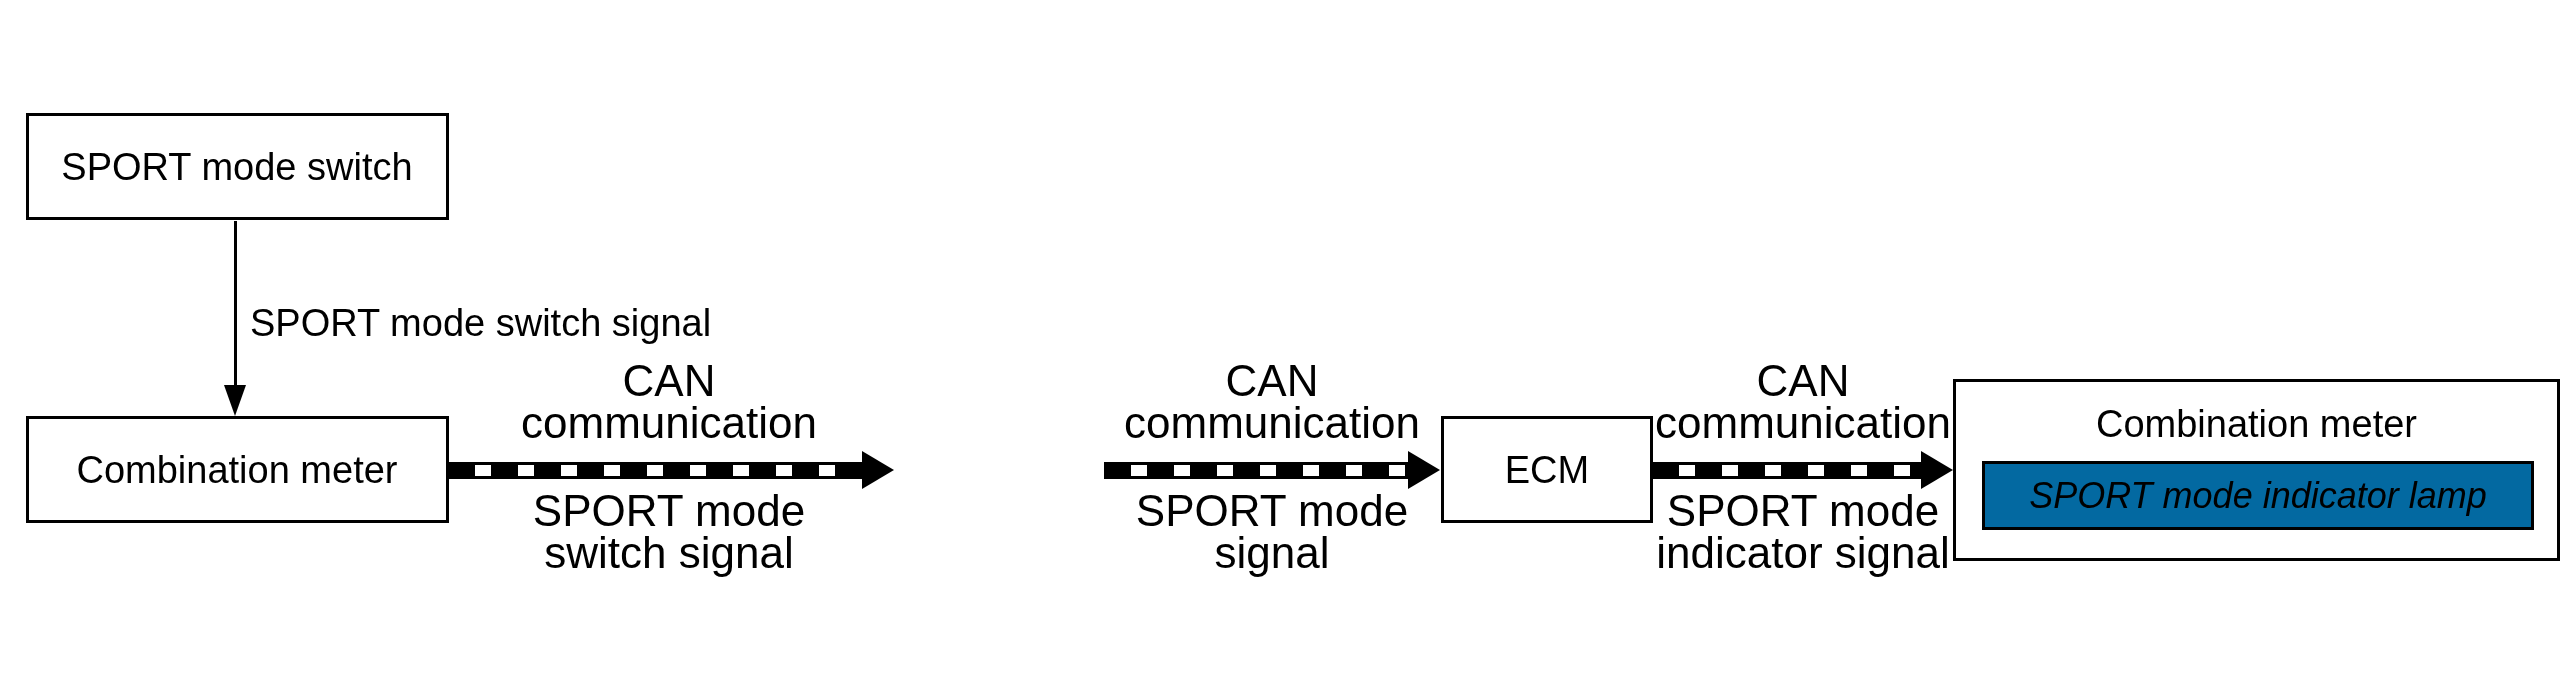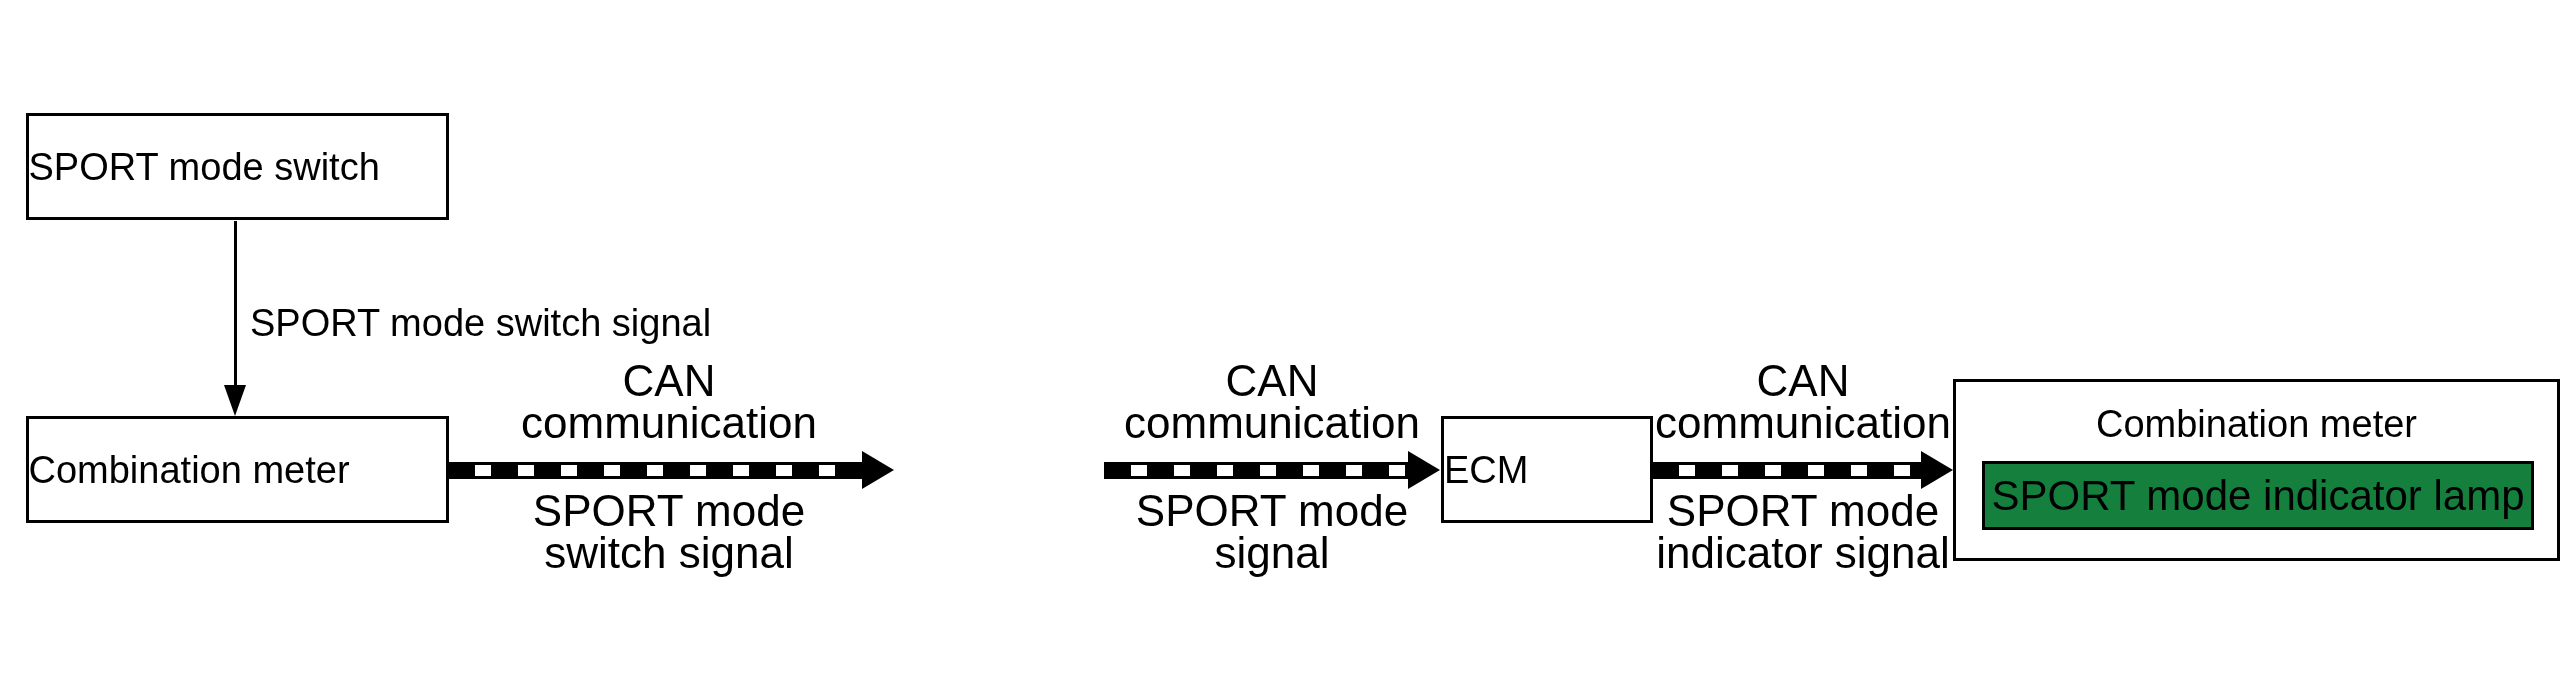--- a/index.html
+++ b/index.html
@@ -16,34 +16,36 @@
     color: #000000;
     overflow: hidden;
   }
   .box {
     position: absolute;
     box-sizing: border-box;
     border: 3.8px solid #000000;
     background: #ffffff;
     display: flex;
     align-items: center;
+    justify-content: center;
     text-align: center;
     font-size: 38px;
     line-height: 42px;
   }
   .inner-box {
     position: absolute;
     box-sizing: border-box;
     border: 3.2px solid #000000;
-    background: #15803d;
+    background: #0369a1;
     display: flex;
     align-items: center;
     justify-content: center;
     text-align: center;
-    font-size: 42px;
+    font-size: 36px;
+    font-style: italic;
   }
   .big-box {
     position: absolute;
     box-sizing: border-box;
     border: 3.8px solid #000000;
     background: #ffffff;
   }
   .big-box-title {
     position: absolute;
     left: 0;

